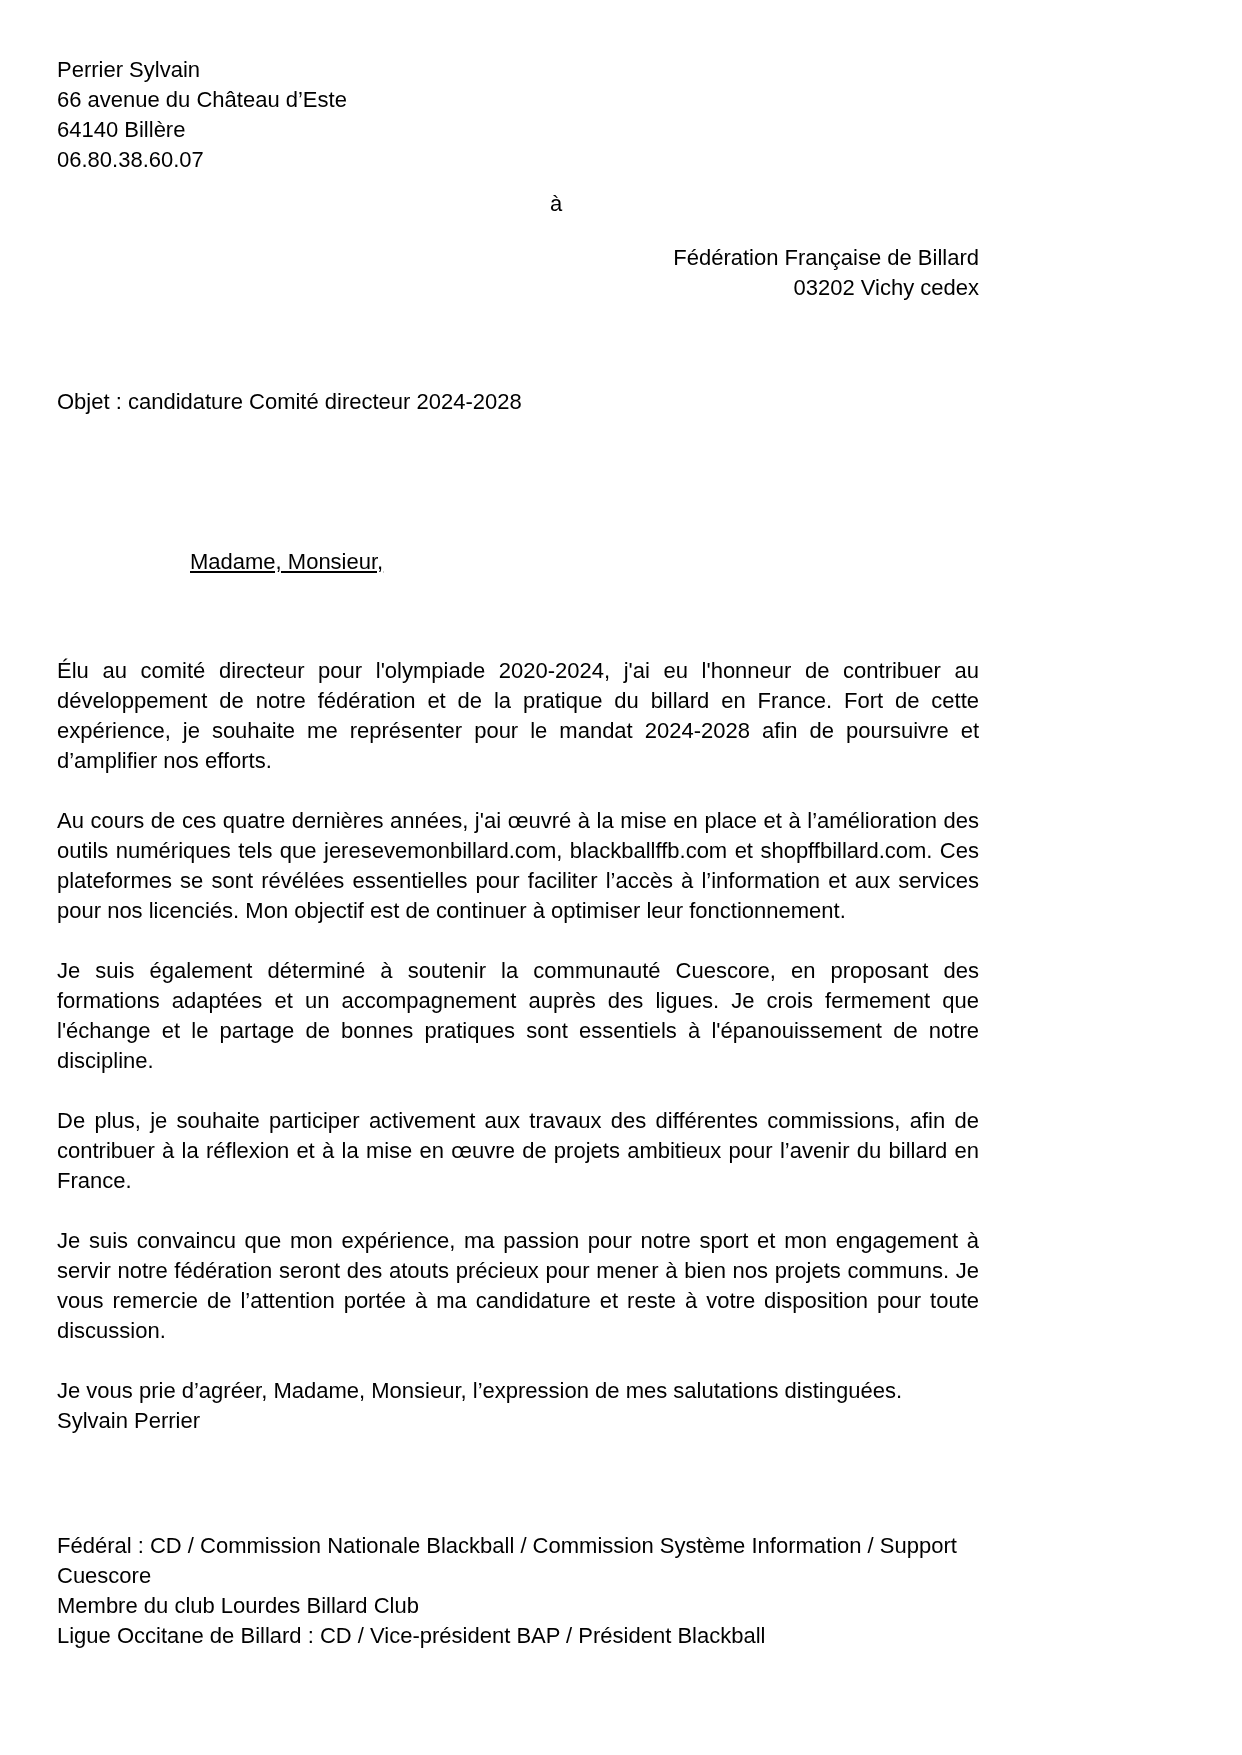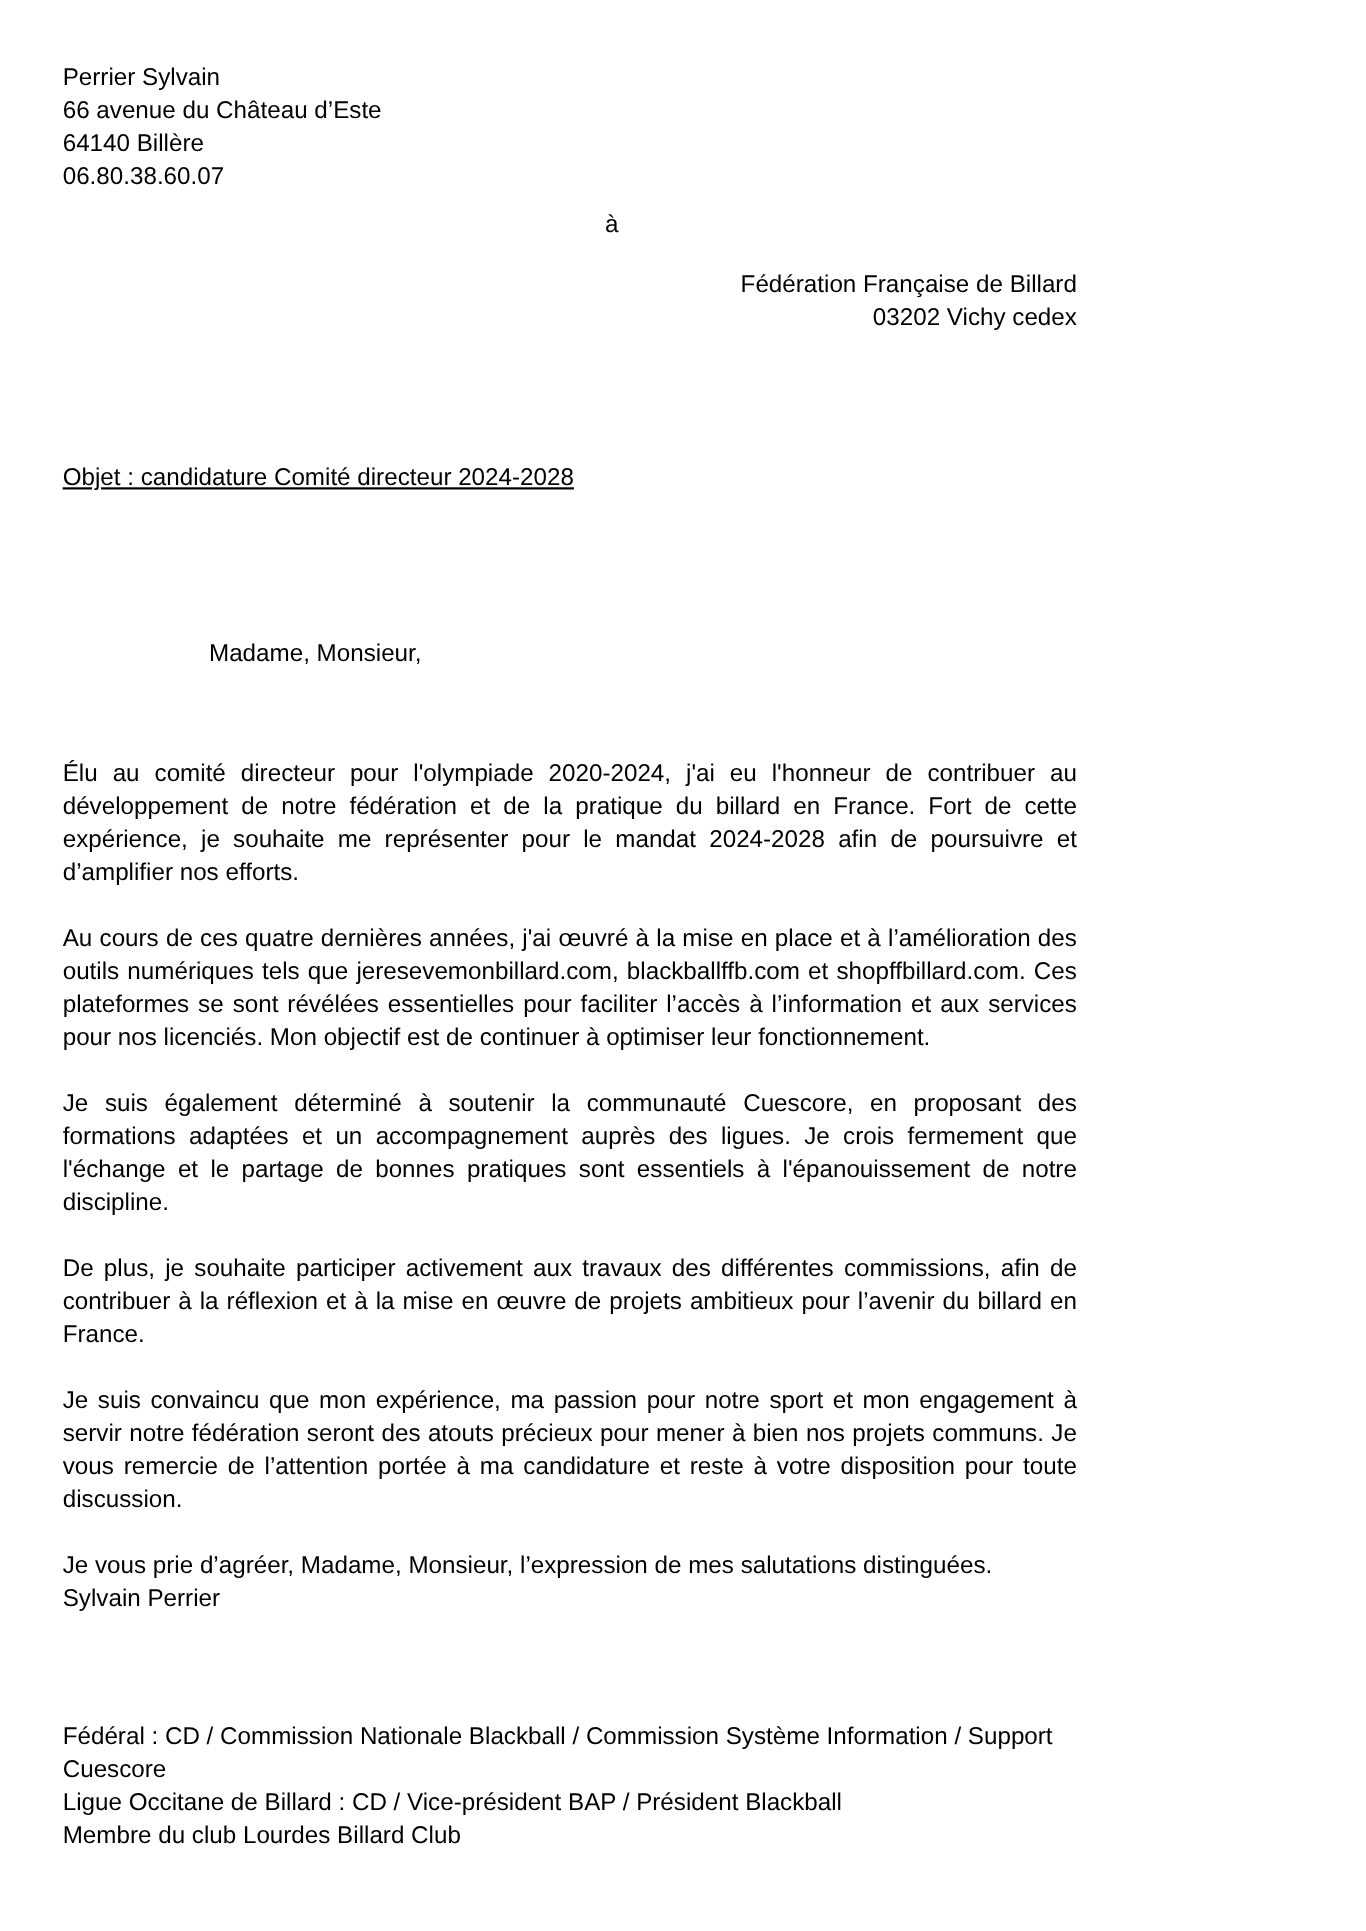--- a/index.html
+++ b/index.html
@@ -16,22 +16,22 @@
     color: #000000;
     font-family: "Liberation Sans", sans-serif;
     font-size: 22px;
     line-height: 30px;
     padding: 55px 57px 0 57px;
     overflow: hidden;
   }
   .sender-block { text-align: left; }
   .recipient-marker { padding-left: 493px; margin-top: 14px; }
   .recipient-block { text-align: right; margin-top: 24px; }
-  .subject-line { margin-top: 116px; text-decoration: underline; }
-  .salutation { margin-top: 130px; padding-left: 133px; }
+  .subject-line { margin-top: 84px; }
+  .salutation { margin-top: 130px; padding-left: 133px; text-decoration: underline; }
   .body-paragraph { text-align: justify; margin-top: 30px; }
   .body-paragraph.first { margin-top: 79px; }
   .closing-line { margin-top: 30px; }
   .signature-name { }
   .footer-block { margin-top: 95px; }
 </style>
 </head>
 <body>
 
 <div class="page">
@@ -59,17 +59,17 @@
   <div class="body-paragraph">Je suis également déterminé à soutenir la communauté Cuescore, en proposant des formations adaptées et un accompagnement auprès des  ligues. Je crois fermement que l'échange et le partage de bonnes pratiques sont essentiels à l'épanouissement de notre discipline.</div>
   <div class="body-paragraph">De plus, je souhaite participer activement aux travaux des différentes commissions, afin de contribuer à la réflexion et à la mise en œuvre de projets ambitieux pour l’avenir du billard en France.</div>
   <div class="body-paragraph">Je suis convaincu que mon expérience, ma passion pour notre sport et mon engagement à servir notre fédération seront des atouts précieux pour mener à bien nos projets communs. Je vous remercie de l’attention portée à ma candidature et reste à votre disposition pour toute discussion.</div>
 
   <div class="closing-line">Je vous prie d’agréer, Madame, Monsieur, l’expression de mes salutations distinguées.</div>
 
   <div class="signature-name">Sylvain Perrier</div>
 
   <div class="footer-block">
     <div>Fédéral : CD / Commission Nationale Blackball / Commission Système Information / Support Cuescore</div>
+    <div>Membre du club Lourdes Billard Club</div>
     <div>Ligue Occitane de Billard : CD / Vice-président BAP / Président Blackball</div>
-    <div>Membre du club Lourdes Billard Club</div>
   </div>
 
 </div>
 
 </body></html>

